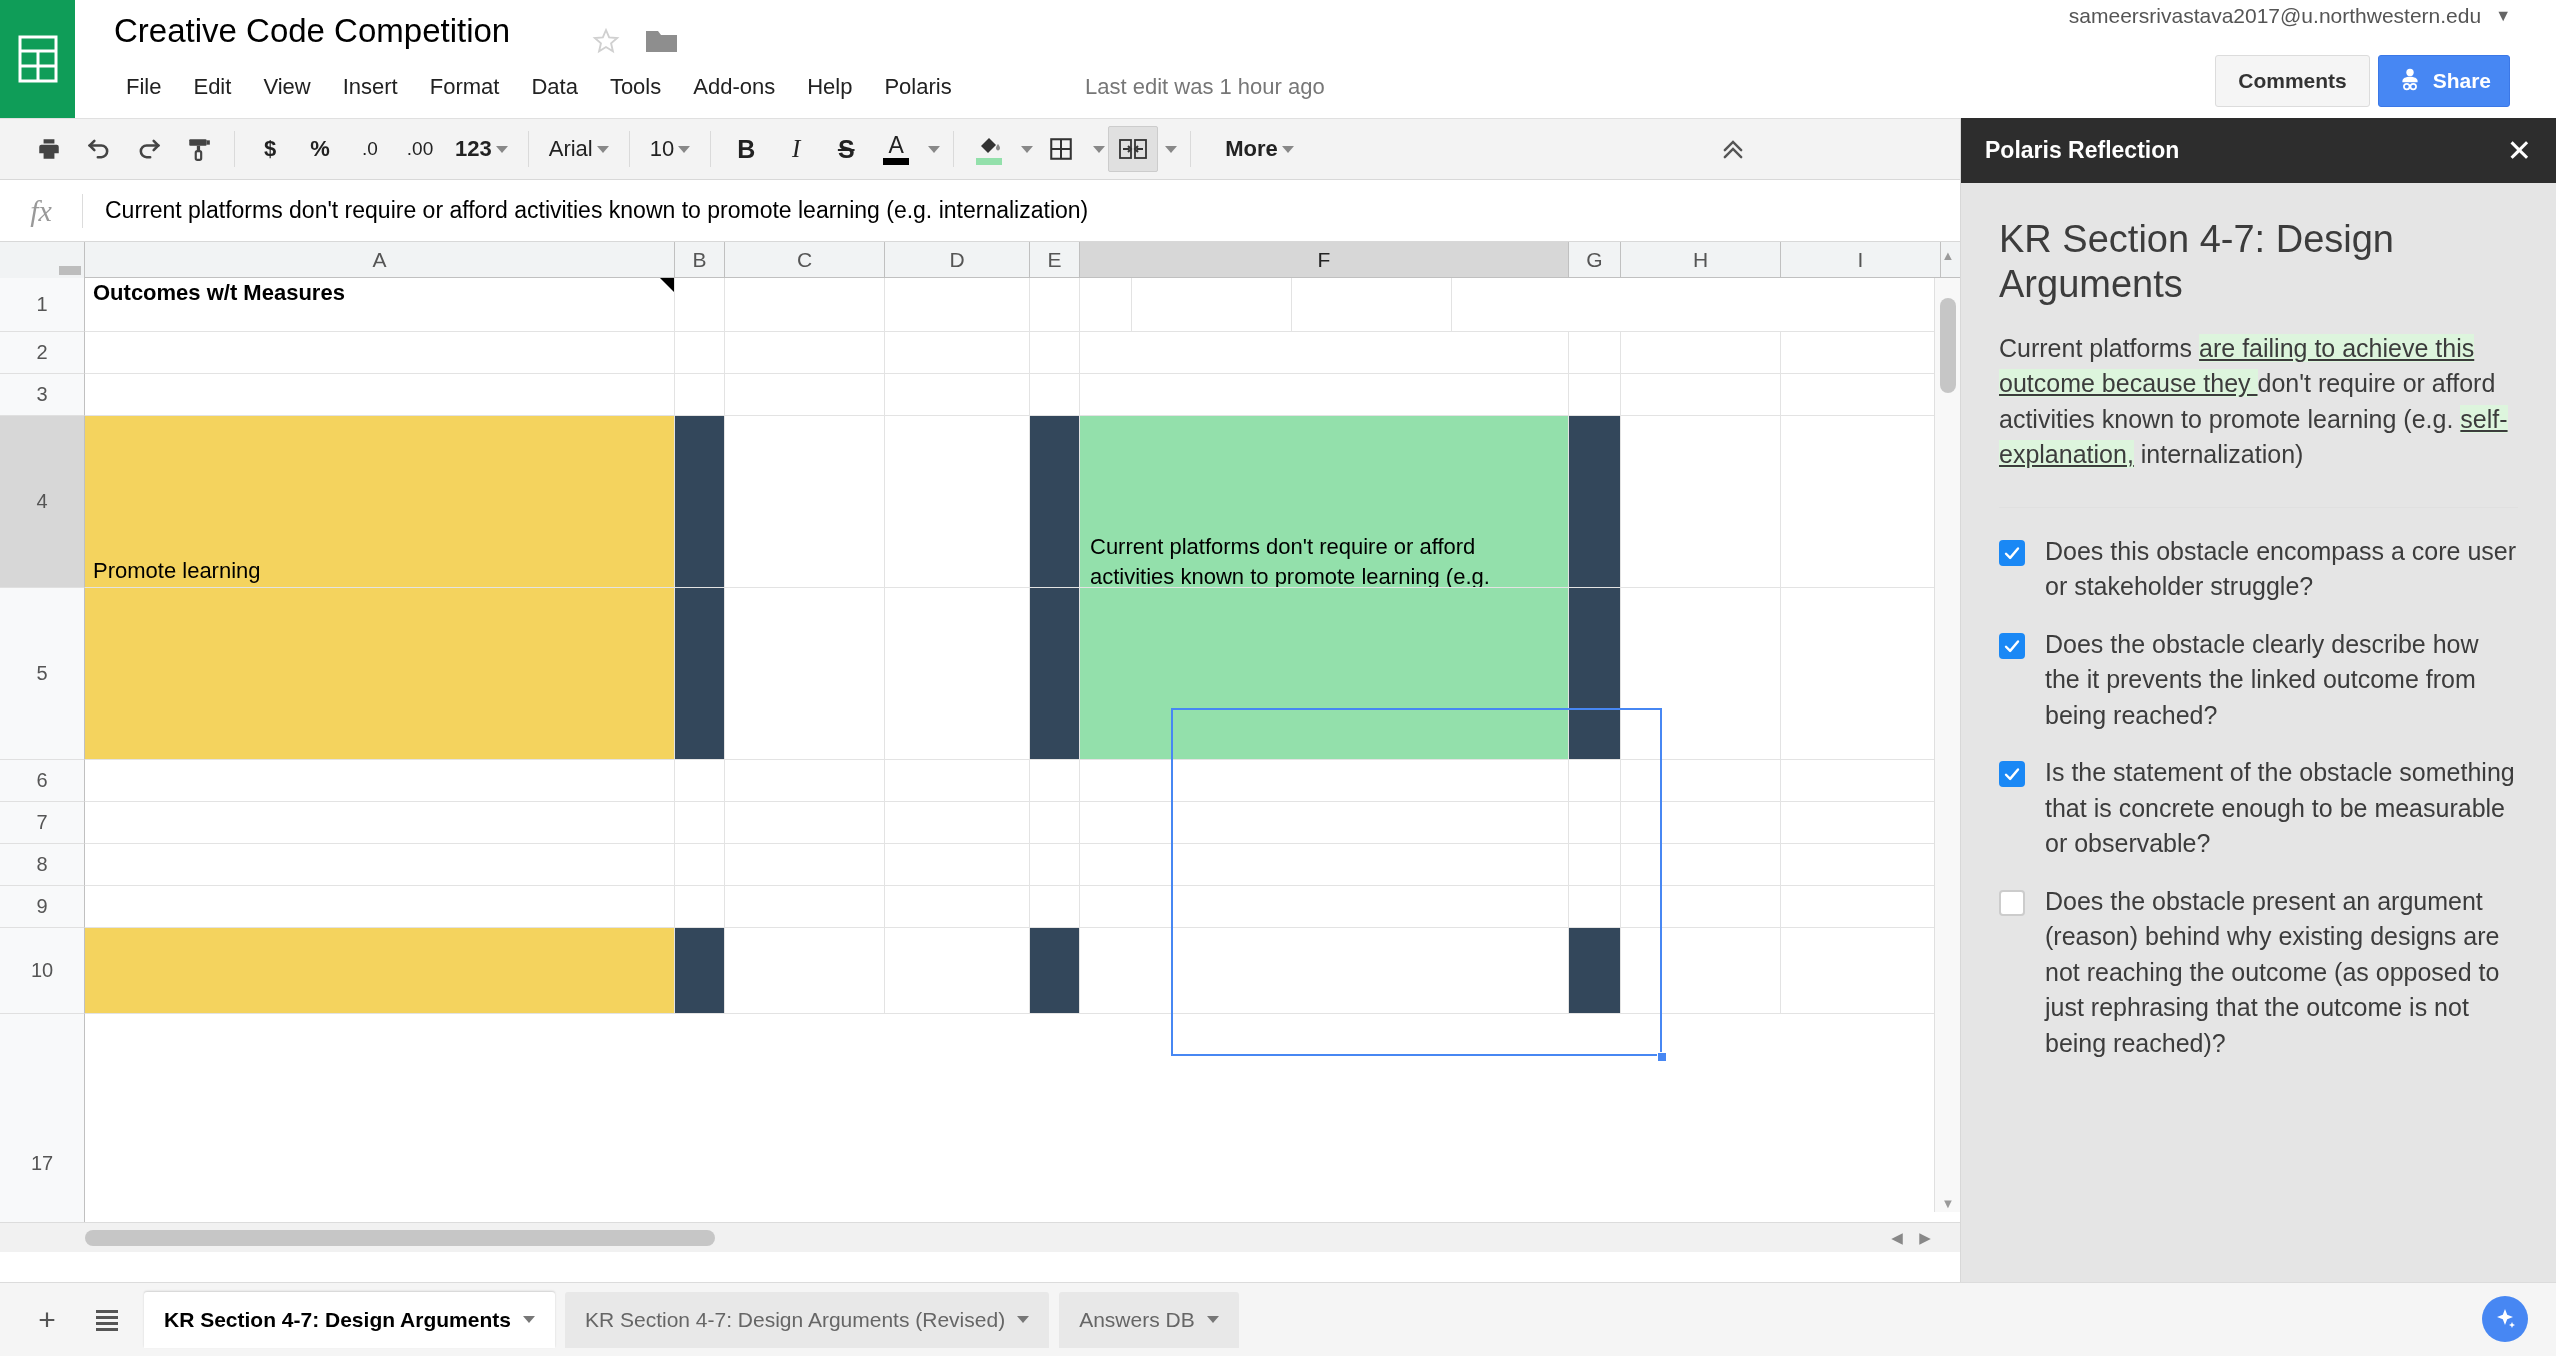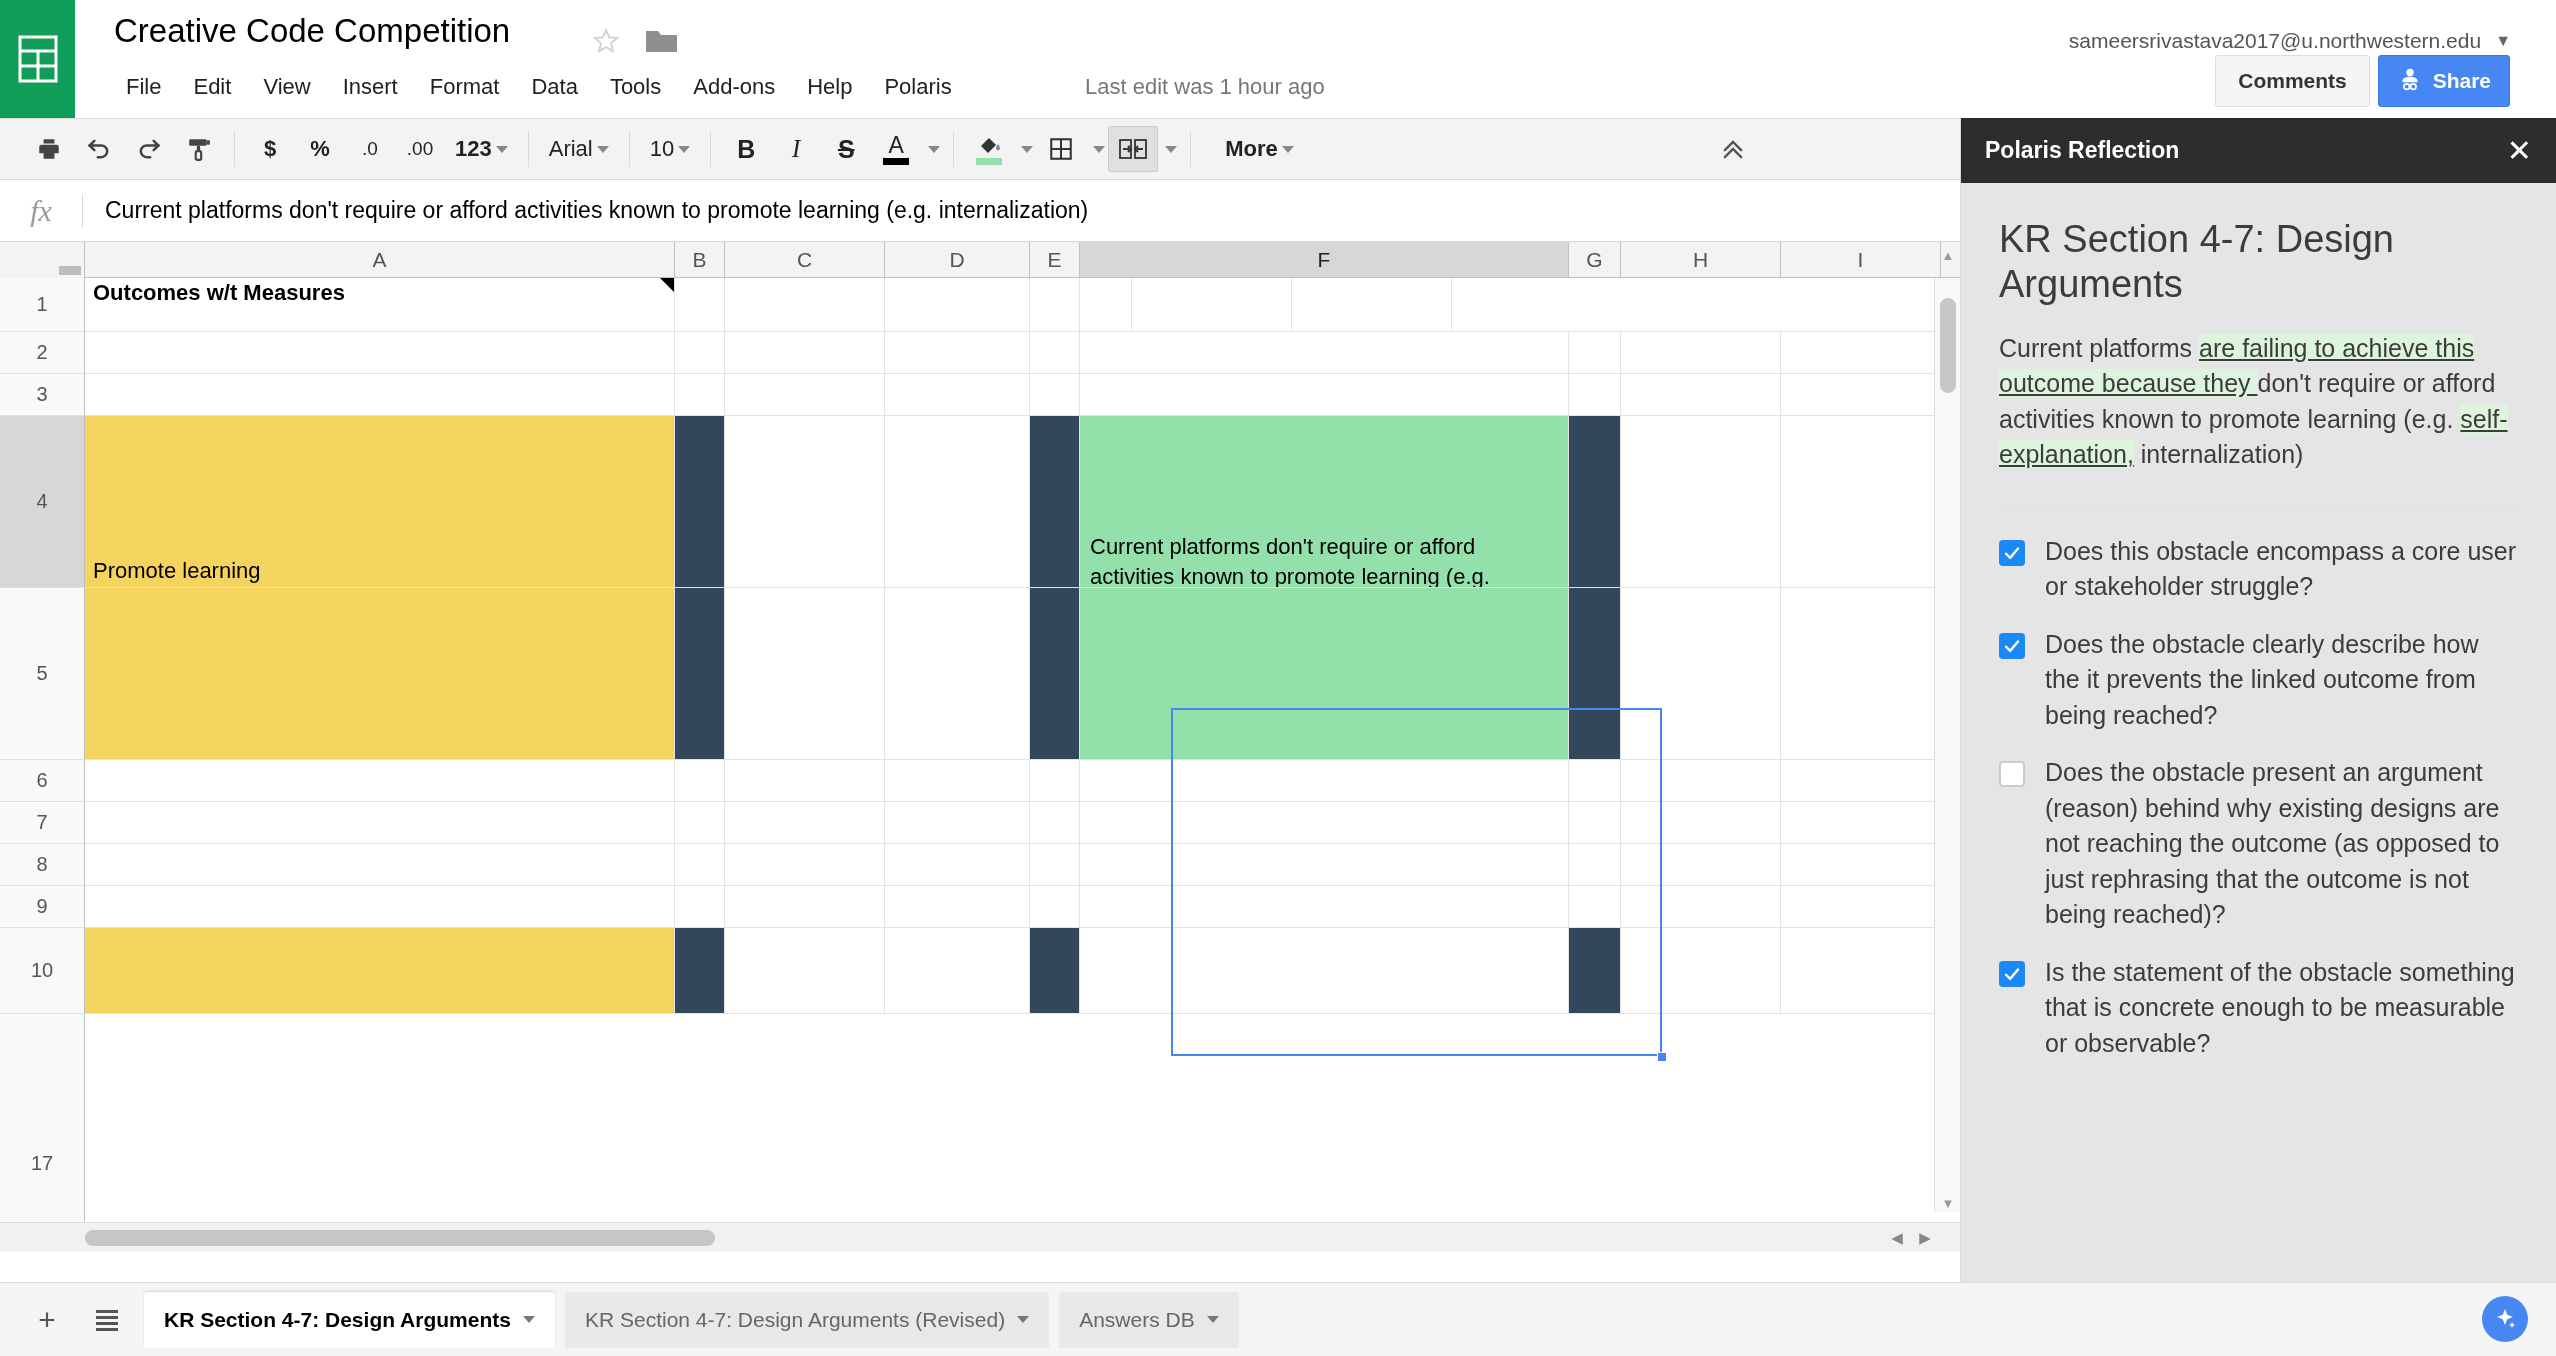--- a/index.html
+++ b/index.html
@@ -15,21 +15,21 @@
 
   .doc-title { position:absolute; left:114px; top:12px; font-size:33px; color:#000;
     font-weight:400; letter-spacing:0px; white-space:nowrap; }
   .star-icon { position:absolute; left:590px; top:24px; width:32px; height:32px; color:#bdbdbd;}
   .folder-icon { position:absolute; left:645px; top:26px; width:33px; height:28px; }
 
   .menubar { position:absolute; left:110px; top:70px; display:flex; gap:0; align-items:center; }
   .menubar .mi { font-size:22px; color:#222; padding:4px 16px; white-space:nowrap; cursor:default;}
   .lastedit { position:absolute; left:1085px; top:74px; font-size:22px; color:#777; white-space:nowrap;}
 
-  .account { position:absolute; right:45px; top:29px; font-size:21px; color:#555; white-space:nowrap;}
+  .account { position:absolute; right:45px; top:4px; font-size:21px; color:#555; white-space:nowrap;}
   .account .caret { display:inline-block; margin-left:14px; color:#666; font-size:16px; vertical-align:2px;}
 
   .btn-comments { position:absolute; right:186px; top:55px; height:52px; min-width:155px;
     background:#f5f5f5; border:1px solid #dcdcdc; border-radius:3px; color:#333;
     font-size:21px; font-weight:bold; display:flex; align-items:center; justify-content:center;
     padding:0 18px; cursor:pointer; }
   .btn-share { position:absolute; right:46px; top:55px; height:52px; min-width:128px;
     background:#4787f3; border:1px solid #3b78e7; border-radius:3px; color:#fff;
     font-size:21px; font-weight:bold; display:flex; align-items:center; justify-content:center;
     gap:10px; padding:0 18px; cursor:pointer; }
@@ -538,31 +538,31 @@
       <div class="chk-item">
         <span class="chkbox on">
           <svg width="18" height="18" viewBox="0 0 24 24" fill="none" stroke="#fff" stroke-width="3.2" stroke-linecap="round" stroke-linejoin="round">
               <polyline points="4,13 9.5,18.5 20,6"></polyline>
             </svg>
         </span>
         <span class="chk-label">Does the obstacle clearly describe how the it prevents the linked outcome from being reached?</span>
       </div>
 
       <div class="chk-item">
-        <span class="chkbox off"></span>
-        <span class="chk-label">Does the obstacle present an argument (reason) behind why existing designs are not reaching the outcome (as opposed to just rephrasing that the outcome is not being reached)?</span>
-      </div>
-
-      <div class="chk-item">
         <span class="chkbox on">
           <svg width="18" height="18" viewBox="0 0 24 24" fill="none" stroke="#fff" stroke-width="3.2" stroke-linecap="round" stroke-linejoin="round">
               <polyline points="4,13 9.5,18.5 20,6"></polyline>
             </svg>
         </span>
         <span class="chk-label">Is the statement of the obstacle something that is concrete enough to be measurable or observable?</span>
+      </div>
+
+      <div class="chk-item">
+        <span class="chkbox off"></span>
+        <span class="chk-label">Does the obstacle present an argument (reason) behind why existing designs are not reaching the outcome (as opposed to just rephrasing that the outcome is not being reached)?</span>
       </div>
     </div>
   </div>
 
   <div class="bottombar">
     <div class="bb-icon">+</div>
     <div class="bb-icon" style="margin-left:6px;">
       <svg width="26" height="22" viewBox="0 0 26 22" fill="#555">
           <rect x="2" y="1" width="22" height="3"></rect>
           <rect x="2" y="7" width="22" height="3"></rect>

